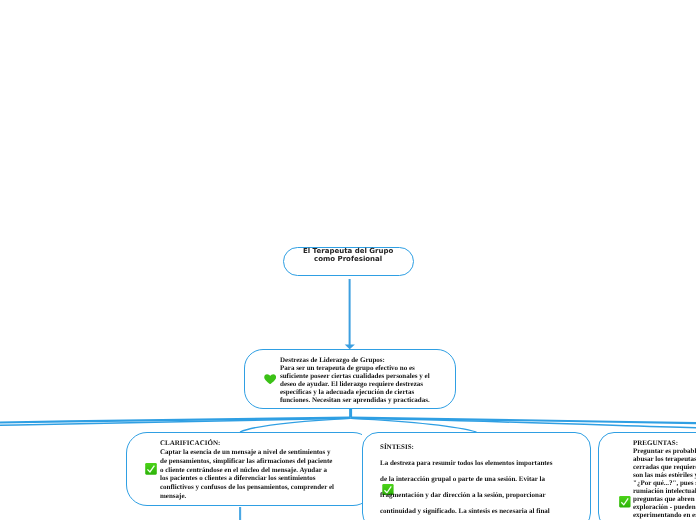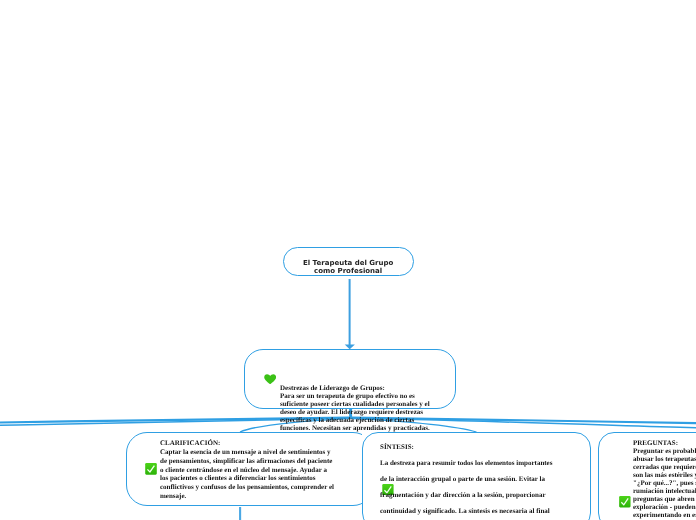--- a/index.html
+++ b/index.html
@@ -4,21 +4,21 @@
 <title>Mind Map</title>
 <style>
   html,body{margin:0;padding:0;}
   body{width:696px;height:520px;background:#ffffff;overflow:hidden;position:relative;
        font-family:"DejaVu Sans",sans-serif;-webkit-font-smoothing:antialiased;text-rendering:geometricPrecision;}
   .canvas{position:absolute;left:0;top:0;width:696px;height:520px;overflow:hidden;}
   svg.links{position:absolute;left:0;top:0;width:696px;height:520px;}
   .node{position:absolute;box-sizing:border-box;background:#fff;}
   .node>.frame{position:absolute;left:0;top:0;width:100%;height:100%;
        border:1.3px solid #2f9fe3;border-radius:22px;box-sizing:border-box;background:#fff;}
-  .root-node{display:flex;align-items:flex-end;justify-content:center;}
+  .root-node{display:flex;align-items:flex-start;justify-content:center;}
   .root-title{position:relative;will-change:transform;font-family:"DejaVu Sans",sans-serif;font-weight:bold;font-size:7px;
        line-height:8.3px;color:#242424;text-align:center;white-space:pre-line;}
   .txt{position:absolute;will-change:transform;font-family:"Liberation Serif",serif;font-weight:bold;font-size:7px;
        line-height:8.05px;color:#151515;white-space:pre-line;}
   .ico{position:absolute;}
 </style>
 </head>
 <body>
 
 <div class="canvas">
@@ -48,21 +48,21 @@
 como Profesional</div>
   </div>
 
   <div class="node" style="left:243.95px;top:348.75px;width:211.7px;height:60.2px;">
     <div class="frame" style="border-radius:19px;"></div>
     <span class="ico" style="left:19.95px;top:20.4px;width:12.4px;height:10.4px;">
       <svg viewBox="0 0 62 52" width="12.4" height="10.4">
         <path d="M31 51.5 C 23 44 2 30 1.2 17.5 C 0.5 7.8 7 1 15.2 1 C 22.8 1 27.6 4.8 31 9.6 C 34.4 4.8 39.2 1 46.8 1 C 55 1 61.5 7.8 60.8 17.5 C 60 30 39 44 31 51.5 Z" fill="#3bc116"></path>
       </svg>
     </span>
-    <div class="txt" style="left:35.85px;top:7.6px;width:178px;line-height:8.05px;margin-top:28px;">Destrezas de Liderazgo de Grupos:
+    <div class="txt" style="left:35.85px;top:7.6px;width:178px;line-height:8.05px;">Destrezas de Liderazgo de Grupos:
 Para ser un terapeuta de grupo efectivo no es
 suficiente poseer ciertas cualidades personales y el
 deseo de ayudar. El liderazgo requiere destrezas
 específicas y la adecuada ejecución de ciertas
 funciones. Necesitan ser aprendidas y practicadas.</div>
   </div>
 
   <div class="node" style="left:125.5px;top:432.3px;width:248px;height:73.7px;">
     <div class="frame" style="border-radius:21px;"></div>
     <span class="ico" style="left:19.6px;top:27.7px;width:12.2px;height:11.9px;">

